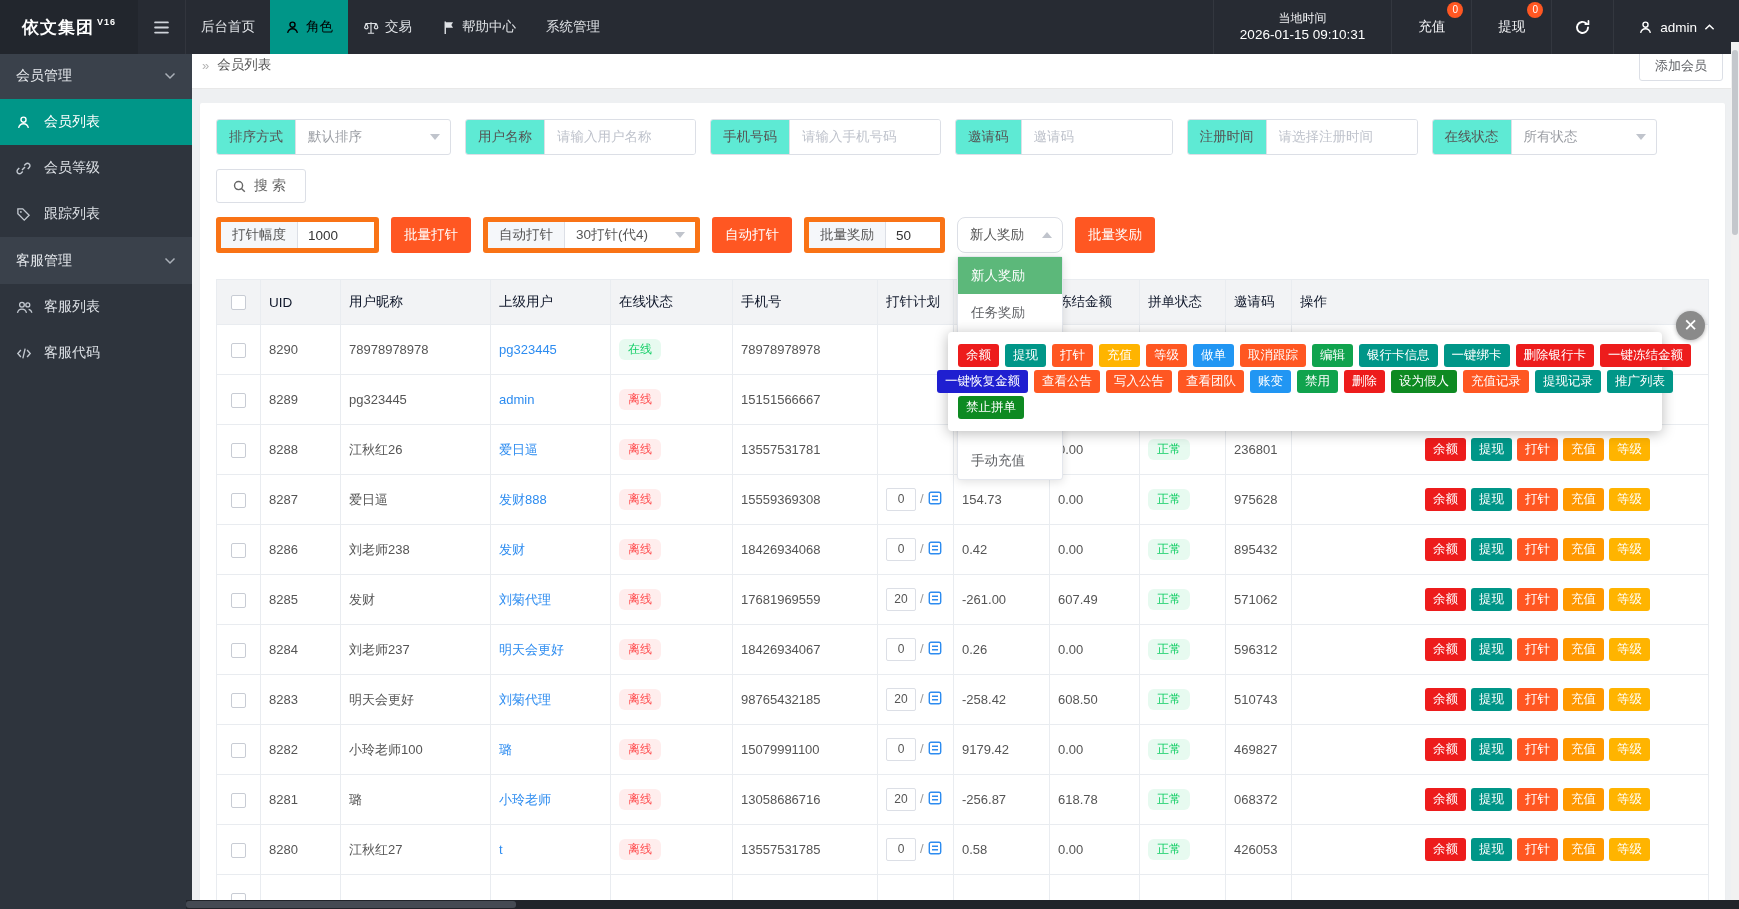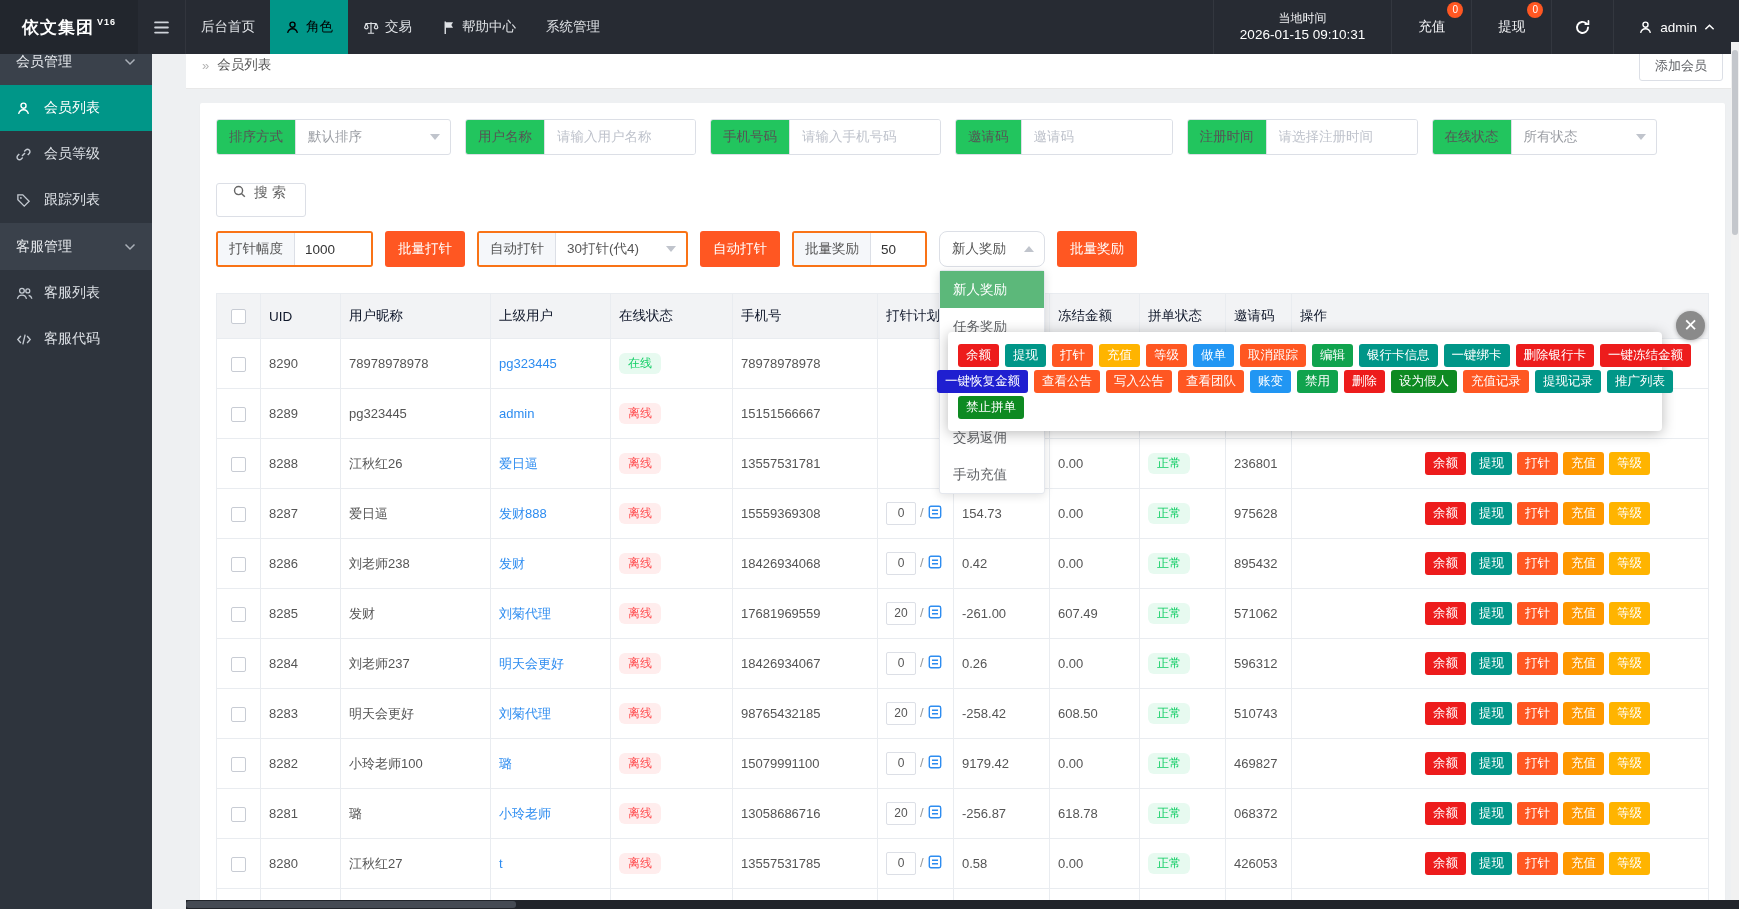--- a/index.html
+++ b/index.html
@@ -21,50 +21,50 @@
   .nav-item .nico{color:inherit}
   .top-right{margin-left:auto;display:flex;align-items:stretch}
   .time-block{display:flex;flex-direction:column;align-items:center;justify-content:center;padding:0 26px;border-left:1px solid rgba(255,255,255,.06)}
   .time-block .t1{font-size:12px;line-height:15px;color:#f2f3f5}
   .time-block .t2{font-size:13.5px;line-height:17px;color:#fff}
   .top-item{position:relative;display:flex;align-items:center;padding:0 26px;font-size:13.5px;color:#f2f3f5;cursor:pointer;border-left:1px solid rgba(255,255,255,.06)}
   .num-badge{position:absolute;top:2px;right:8px;background:#ff5722;color:#fff;font-size:10px;min-width:16px;height:16px;line-height:16px;border-radius:8px;text-align:center;padding:0 3px}
   .refresh-item{display:flex;align-items:center;padding:0 22px;border-left:1px solid rgba(255,255,255,.06);color:#fff;cursor:pointer}
   .admin-item{display:flex;align-items:center;gap:7px;padding:0 24px;border-left:1px solid rgba(255,255,255,.06);font-size:13.5px;color:#fff;cursor:pointer}
   
-  .sidebar{position:absolute;top:38px;left:0;bottom:0;width:152px;background:#2e343d;z-index:40}
+  .sidebar{position:absolute;top:52px;left:0;bottom:0;width:192px;background:#2e343d;z-index:40}
   .side-group{height:47px;display:flex;align-items:center;background:#3a414b;color:#e6e9ed;font-size:14px;padding:0 16px;cursor:pointer}
   .side-group .gchev{margin-left:auto;color:#aab0b8}
   .side-item{height:46px;display:flex;align-items:center;gap:12px;padding:0 16px;color:#dde1e6;font-size:14px;cursor:pointer}
   .side-item .sico{color:#c3c9d1;width:16px}
   .side-item.active{background:#009688;color:#fff}
   .side-item.active .sico{color:#fff}
   
   .main{position:absolute;top:42px;left:186px;right:0;bottom:0;overflow:hidden}
   .crumbbar{height:47px;background:#fff;border-bottom:1px solid #e8e8e8;display:flex;align-items:center;padding:0 16px;position:relative}
   .crumb-icon{color:#b3b3b3;font-size:13px;margin-right:8px}
   .crumb-text{font-size:13.5px;color:#555}
   .add-btn{position:absolute;right:16px;top:8px;height:31px;padding:0 15px;background:#fff;border:1px solid #dcdfe6;border-radius:3px;font-size:13px;color:#606266;cursor:pointer;font-family:inherit}
   .content{padding:14px}
   .panel{background:#fff;border-radius:2px;padding:16px;min-height:760px;box-shadow:0 1px 2px rgba(0,0,0,.04)}
   
   .filters{display:flex;gap:14px;flex-wrap:nowrap}
   .fgroup{display:flex;height:36px;border:1px solid #dcdfe6;border-radius:3px;overflow:hidden;background:#fff}
-  .fgroup .flabel{background:#22c55e;border-right:1px solid #dcdfe6;display:flex;align-items:center;padding:0 12px;font-size:13.5px;color:#555;white-space:nowrap}
+  .fgroup .flabel{background:#5eead4;border-right:1px solid #dcdfe6;display:flex;align-items:center;padding:0 12px;font-size:13.5px;color:#555;white-space:nowrap}
   .fgroup .fvalue{display:flex;align-items:center;padding:0 12px;font-size:13.5px;color:#9a9da3;white-space:nowrap}
   .fgroup input{border:none;outline:none;padding:0 12px;font-size:13.5px;color:#0c4a6e;font-family:Liberation Serif, serif;width:150px}
   .fgroup input::placeholder{color:#bfc3cc}
   .caret-down{width:0;height:0;border-left:5px solid transparent;border-right:5px solid transparent;border-top:6px solid #c0c4cc;margin:0 10px 0 14px}
   .caret-up{width:0;height:0;border-left:5px solid transparent;border-right:5px solid transparent;border-bottom:6px solid #c0c4cc;margin:0 10px 0 14px}
   
-  .search-btn{margin-top:28px;height:34px;display:inline-flex;gap:7px;padding:0 15px;background:#fff;border:1px solid #dcdfe6;border-radius:3px;font-size:14px;color:#666;cursor:pointer;letter-spacing:4px;font-family:inherit}
+  .search-btn{margin-top:14px;height:34px;display:inline-flex;align-items:center;gap:7px;padding:0 15px;background:#fff;border:1px solid #dcdfe6;border-radius:3px;font-size:14px;color:#666;cursor:pointer;letter-spacing:4px;font-family:inherit}
   .search-btn svg{color:#666}
   
   .batchbar{display:flex;align-items:center;gap:12px;margin-top:14px}
-  .bgroup{display:flex;height:36px;border:2px solid #f97316;border-radius:3px;overflow:hidden}
+  .bgroup{display:flex;height:36px;border:5px solid #f97316;border-radius:3px;overflow:hidden}
   .bgroup .flabel{background:#f5f7fa;border-right:1px solid #dcdfe6;display:flex;align-items:center;padding:0 11px;font-size:13.5px;color:#555;white-space:nowrap}
   .bgroup input{border:none;outline:none;padding:0 10px;font-size:13.5px;color:#333;font-family:inherit}
   .bselect{display:flex;align-items:center;justify-content:space-between;font-size:13.5px;color:#555;white-space:nowrap;padding-left:11px;cursor:pointer}
   .standalone{position:relative;display:flex;height:36px;border:1px solid #dcdfe6;border-radius:8px;align-items:center;justify-content:space-between;font-size:13.5px;color:#555;padding-left:12px;cursor:pointer;background:#fff}
   .orange-btn{height:36px;padding:0 13px;background:#ff5722;border:none;border-radius:3px;color:#fff;font-size:13.5px;cursor:pointer;white-space:nowrap;font-family:inherit}
   
   .dropdown-menu{position:absolute;top:38px;left:-1px;width:106px;background:#fff;border:1px solid #e4e7ed;border-radius:3px;box-shadow:0 2px 10px rgba(0,0,0,.12);z-index:55}
   .dd-item{height:37px;display:flex;align-items:center;padding:0 13px;font-size:13.5px;color:#606266;cursor:pointer;white-space:nowrap}
   .dd-item.selected{background:#5cb87a;color:#fff}
   

